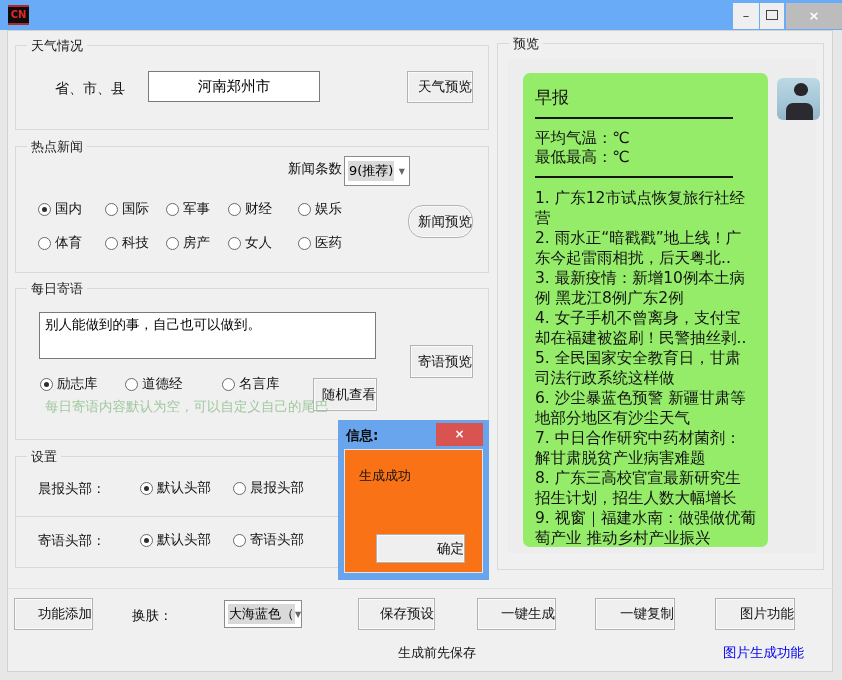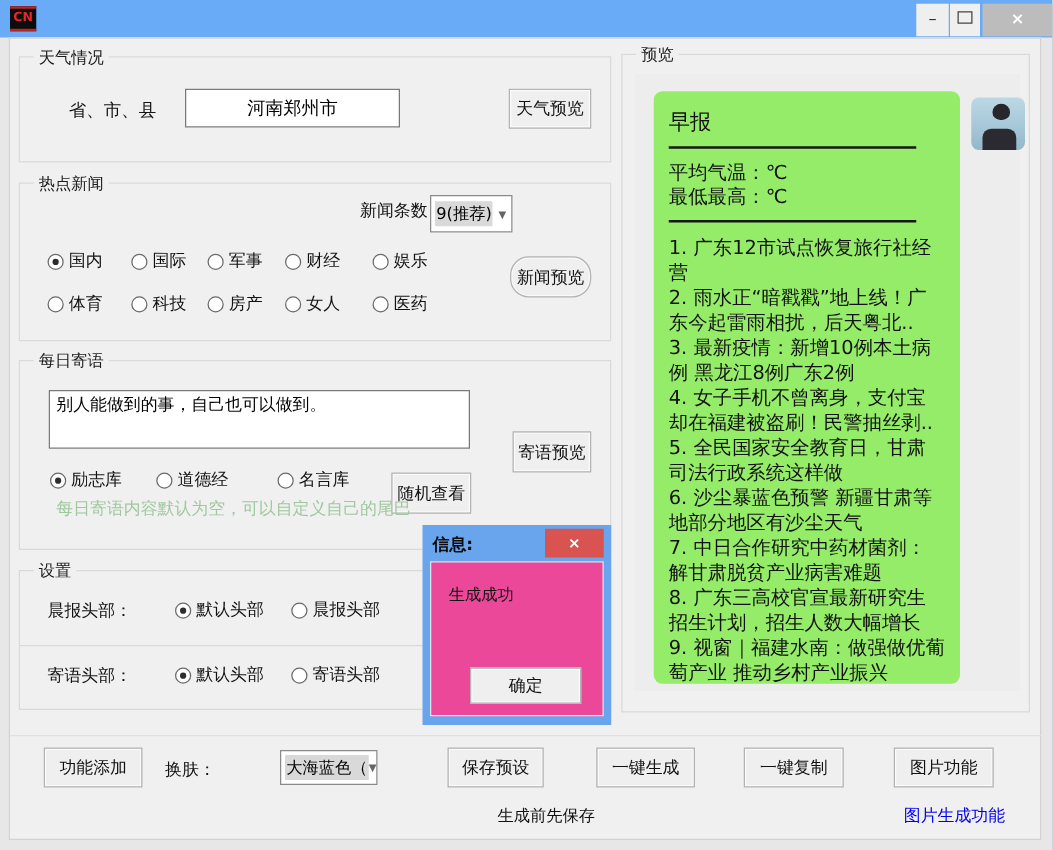--- a/index.html
+++ b/index.html
@@ -17,21 +17,21 @@
   .btn-max .sq{display:inline-block;width:10px;height:8px;border:1.5px solid #444;vertical-align:middle;margin-top:-3px;}
   
   .main{position:absolute;left:7px;top:30px;width:826px;height:642px;background:#f0f0f0;border:1px solid #d2d2d2;box-sizing:border-box;}
   .footer-sep{position:absolute;left:8px;top:588px;width:825px;height:1px;background:#e0e0e0;}
   
   .group{position:absolute;border:1px solid #d9d9d9;box-sizing:border-box;}
   .glabel{position:absolute;top:-9px;left:11px;background:#f0f0f0;padding:0 4px;font-size:13px;color:#1b1b1b;white-space:nowrap;}
   .lbl{position:absolute;font-size:13.5px;color:#111;white-space:nowrap;}
   
   .btn{position:absolute;background:#efefef;border:1px solid #b3b3b3;box-shadow:inset 0 0 0 1px #fafafa;
-    font-size:13.5px;color:#111;text-align:center;box-sizing:border-box;display:flex;align-items:center;justify-content:center;cursor:default;}
+    font-size:13.5px;color:#111;text-align:center;box-sizing:border-box;display:flex;align-items:center;justify-content:flex-end;cursor:default;}
   .tinput{position:absolute;background:#fff;border:1px solid #7a7a7a;box-sizing:border-box;font-size:14.5px;
     display:flex;align-items:center;justify-content:center;font-family:"DejaVu Sans",sans-serif;}
   .tarea{position:absolute;background:#fff;border:1px solid #7a7a7a;box-sizing:border-box;font-size:13.5px;
     padding:3px 5px;line-height:17px;font-family:"DejaVu Sans",sans-serif;}
   .combo{position:absolute;background:#fff;border:1px solid #8a8a8a;box-sizing:border-box;display:flex;align-items:center;
     font-size:13px;padding-left:3px;}
   .combo .sel{background:#d9d9d9;padding:1px 1px;white-space:nowrap;}
   .combo .chev{margin-left:auto;margin-right:4px;font-size:8px;color:#666;}
   .radio{position:absolute;display:flex;align-items:center;gap:4px;font-size:13.5px;color:#111;white-space:nowrap;}
   .radio .dot{width:13px;height:13px;border-radius:50%;border:1px solid #6a6a6a;background:#fff;position:relative;box-sizing:border-box;flex:0 0 auto;}
@@ -49,21 +49,21 @@
   .news-item{font-size:15.5px;line-height:20px;}
   .avatar{position:absolute;left:777px;top:78px;width:43px;height:42px;border-radius:6px;overflow:hidden;
     background:linear-gradient(180deg,#bcd8e4 0%,#a8c9d9 50%,#93b7c9 100%);}
   .avatar::before{content:"";position:absolute;top:5px;left:17px;width:14px;height:13px;background:#26262b;border-radius:50% 50% 45% 45%;}
   .avatar::after{content:"";position:absolute;bottom:0;left:9px;width:27px;height:17px;background:#2b2a30;border-radius:7px 7px 0 0;}
   
   .dialog{position:absolute;left:338px;top:420px;width:151px;height:160px;background:#68a5ec;z-index:10;box-sizing:border-box;}
   .dlg-title{position:absolute;left:8px;top:7px;font-size:13.5px;font-weight:bold;color:#0b0b0b;}
   .dlg-close{position:absolute;left:98px;top:3px;width:47px;height:23px;background:#d95450;color:#fff;
     text-align:center;line-height:23px;font-size:12px;font-weight:bold;}
-  .dlg-body{position:absolute;left:6px;top:29px;width:139px;height:124px;background:#ec4899;border:1px solid #dde7f3;box-sizing:border-box;}
+  .dlg-body{position:absolute;left:6px;top:29px;width:139px;height:124px;background:#f97316;border:1px solid #dde7f3;box-sizing:border-box;}
   .dlg-msg{position:absolute;left:14px;top:17px;font-size:13px;color:#111;}
   .dlg-ok{left:31px;top:84px;width:89px;height:29px;}
   .link{position:absolute;font-size:13.5px;color:#0000ee;white-space:nowrap;}
   .note{position:absolute;font-size:13px;color:#111;white-space:nowrap;}
 </style>
 </head>
 <body>
 
 <div class="window">
 
@@ -220,21 +220,21 @@
     <span class="dlg-title">信息:</span>
     <div class="dlg-close"><span>×</span></div>
     <div class="dlg-body">
       <span class="dlg-msg">生成成功</span>
       <div class="btn dlg-ok">
         <span>确定</span>
       </div>
     </div>
   </div>
 
-  <div class="btn" style="left:35px;top:598px;width:79px;height:32px;">
+  <div class="btn" style="left:14px;top:598px;width:79px;height:32px;">
     <span>功能添加</span>
   </div>
   <span class="lbl" style="left:132px;top:607px;">换肤：</span>
   <div class="combo" style="left:224px;top:600px;width:78px;height:28px;">
     <span class="sel">大海蓝色（</span>
     <span class="chev">▼</span>
   </div>
   <div class="btn" style="left:477px;top:598px;width:79px;height:32px;">
     <span>一键生成</span>
   </div>

